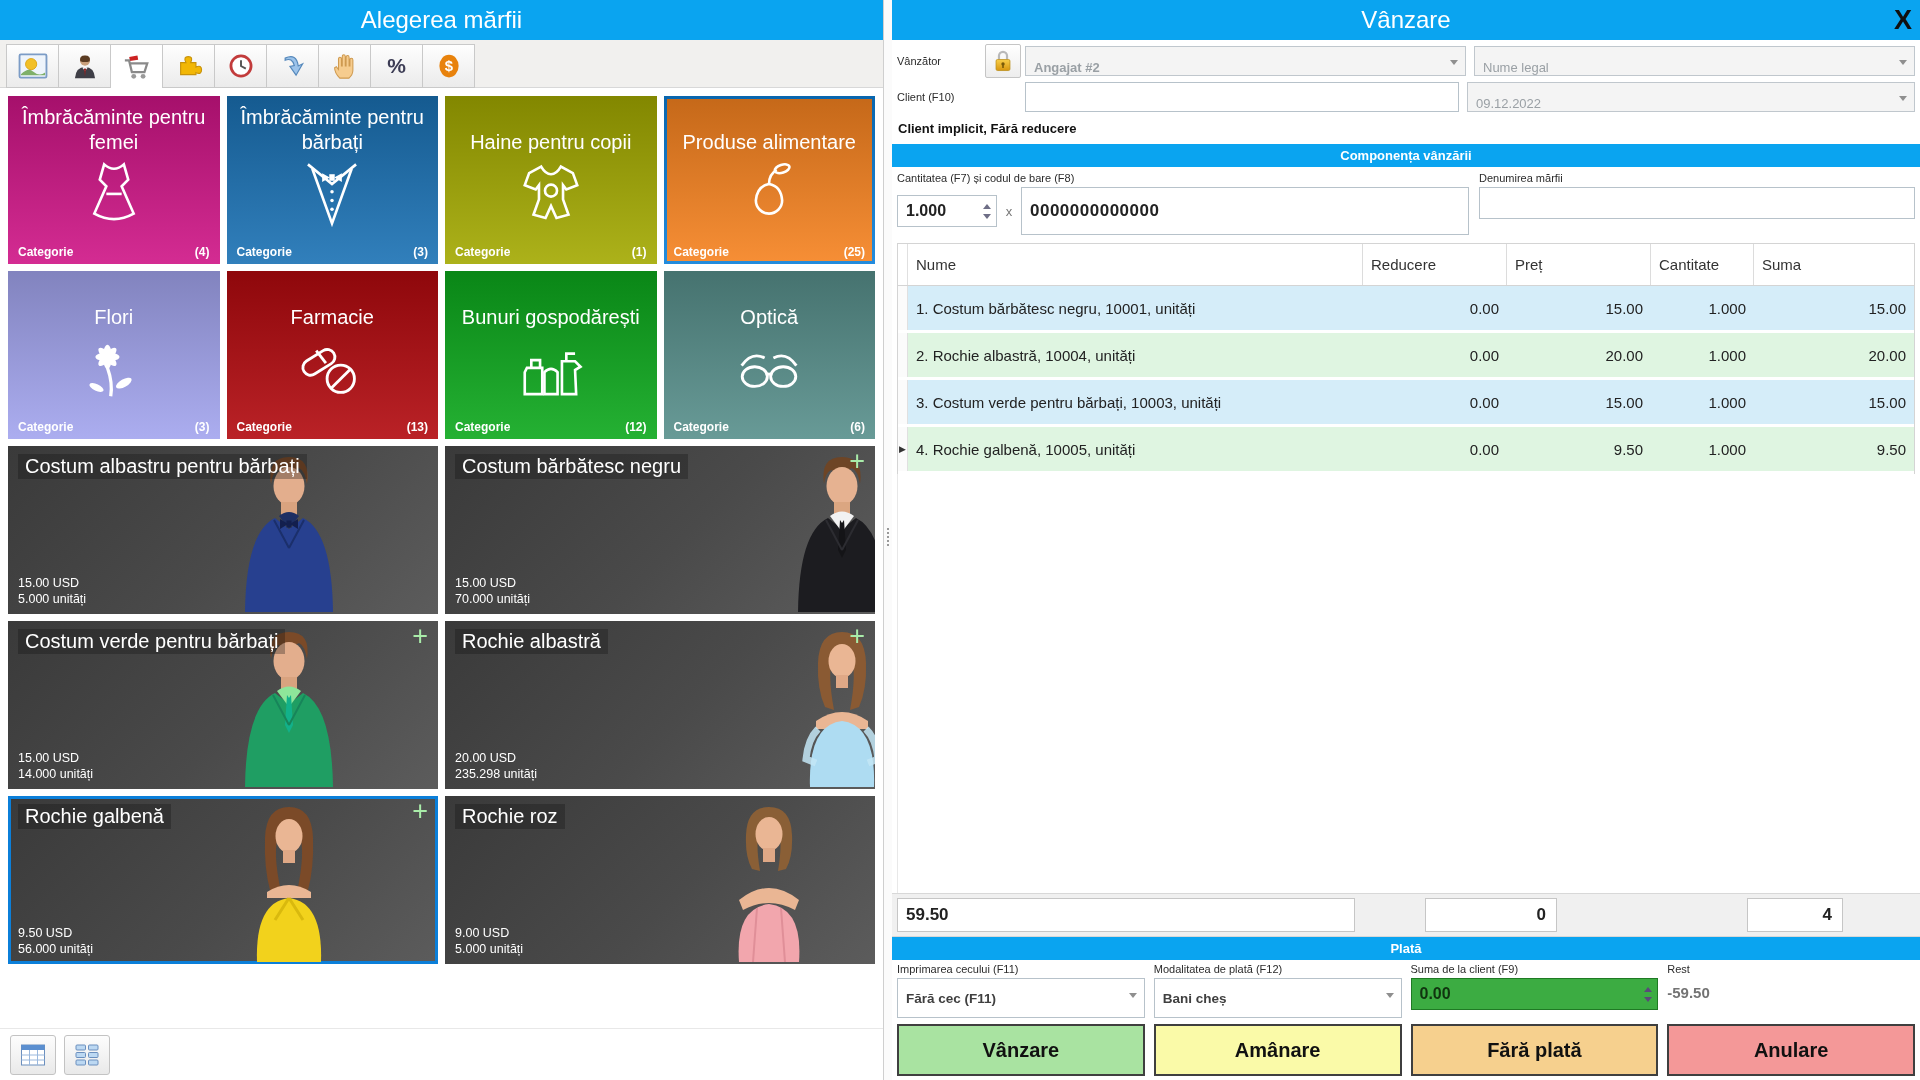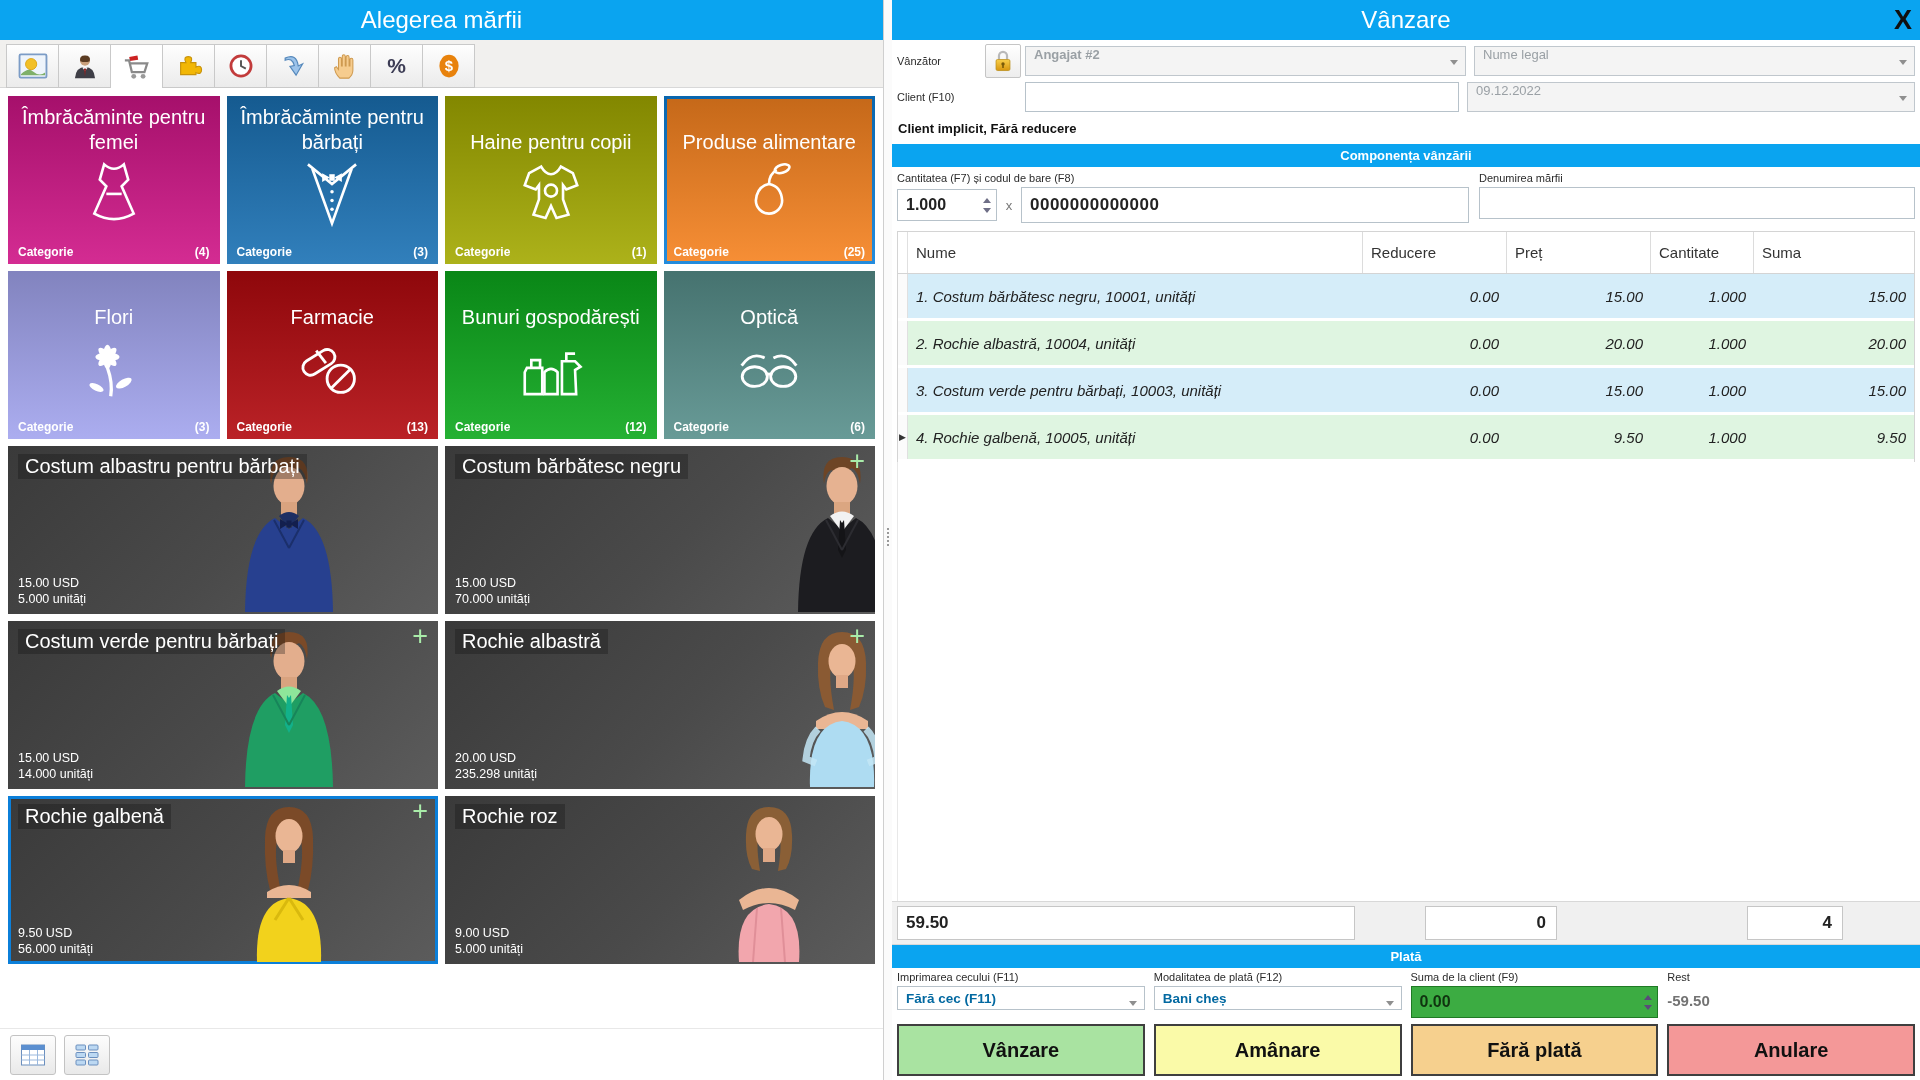--- a/index.html
+++ b/index.html
@@ -57,21 +57,21 @@
   .right-panel { flex:1; display:flex; flex-direction:column; background:#fff; }
   .close-btn { position:absolute; right:8px; top:2px; background:none; border:none; font-size:27px;
                font-weight:600; color:#101010; cursor:pointer; line-height:36px; }
 
   .form-area { padding:5px 5px 2px 5px; }
   .form-row { display:flex; align-items:center; margin-bottom:4px; height:32px; }
   .form-label { width:88px; font-size:11px; color:#2b2b2b; flex:0 0 auto; }
   .lock-btn { width:36px; height:34px; background:linear-gradient(#fff,#ededed); border:1px solid #c5c5c5;
               border-radius:2px; display:flex; align-items:center; justify-content:center; margin-right:4px; cursor:pointer; }
   .spacer-lock { width:40px; flex:0 0 auto; }
-  .combo { height:30px; border:1px solid #c0c7cd; background:#f4f4f4; display:flex; align-items:flex-start;
+  .combo { height:30px; border:1px solid #c0c7cd; background:#f4f4f4; display:flex; align-items:flex-end;
            padding:0 22px 0 8px; position:relative; font-size:13px; color:#9aa0a5; }
   .combo .arrow { position:absolute; right:7px; top:13px; width:0; height:0;
                   border-left:4px solid transparent; border-right:4px solid transparent; border-top:5px solid #8f8f8f; }
   .combo.seller { font-weight:600; }
   .half1 { flex:1 1 0; margin-right:8px; } .half2 { flex:1 1 0; }
   .client-input { flex:1 1 0; margin-right:8px; height:30px; border:1px solid #b7c2ca; background:#fff;
                   font-size:13px; padding:0 8px; font-family:inherit; }
   .client-note { font-size:13px; font-weight:700; color:#111; padding:2px 6px 8px 6px; }
 
   .entry-area { padding:5px 5px 4px 5px; display:flex; }
@@ -79,56 +79,56 @@
   .entry-right { flex:1; }
   .mini-label { font-size:11px; color:#2b2b2b; margin-bottom:3px; }
   .entry-controls { display:flex; align-items:center; }
   .qty-box { width:100px; height:32px; border:1px solid #b7c2ca; background:#fff; display:flex; align-items:center; }
   .qty-box .val { flex:1; font-size:16px; font-weight:700; padding-left:8px; }
   .spin { width:18px; display:flex; flex-direction:column; align-items:center; gap:5px; }
   .spin i { width:0; height:0; border-left:4px solid transparent; border-right:4px solid transparent; cursor:pointer; }
   .spin .up { border-bottom:5px solid #6e6e86; }
   .spin .dn { border-top:5px solid #6e6e86; }
   .times { width:24px; text-align:center; color:#777; font-size:13px; }
-  .barcode-box { flex:1; height:36px; border:1px solid #b7c2ca; background:#fff; font-size:17px; font-weight:700;
+  .barcode-box { flex:1; height:48px; border:1px solid #b7c2ca; background:#fff; font-size:17px; font-weight:700;
                  display:flex; align-items:center; padding-left:8px; letter-spacing:.5px; }
   .name-box { width:100%; height:32px; border:1px solid #b7c2ca; background:#fff; }
 
   
   .sale-table { margin:4px 5px 0 5px; border:1px solid #d4d4d4; border-bottom:none; flex:0 0 auto; }
   .thead { display:flex; height:42px; background:#fff; border-bottom:1px solid #d4d4d4; font-size:15px; color:#333; }
   .thead .gut { width:10px; border-right:1px solid #e0e0e0; }
   .th { display:flex; align-items:center; padding-left:8px; border-right:1px solid #dcdcdc; }
   .c-name { flex:1; } .c-red { width:144px; flex:0 0 auto; } .c-pret { width:144px; flex:0 0 auto; }
   .c-cant { width:103px; flex:0 0 auto; } .c-suma { width:160px; flex:0 0 auto; border-right:none !important; }
   .trow { display:flex; height:47px; border-bottom:3px solid #fff; font-size:15px; cursor:pointer; }
   .trow .gut { width:10px; background:#fbfbfb; border-right:1px solid #e0e0e0; display:flex; align-items:center;
                justify-content:center; font-size:9px; color:#333; }
   .trow .cells { flex:1; display:flex; }
   .trow.blue .cells { background:#d5edf9; }
   .trow.green .cells { background:#dff5e1;text-align:center; }
-  .td { display:flex; align-items:center;font-style:italic; }
+  .td { display:flex; align-items:center; }
   .td.num { justify-content:flex-end; padding-right:8px; }
   .td.c-name { padding-left:8px; }
   .table-filler { flex:1 1 auto; background:#fff; margin:0 5px; border-left:1px solid #e8e8e8; }
 
   
   .totals { flex:0 0 auto; height:44px; background:#f0f0f0; border-top:1px solid #d8d8d8; border-bottom:1px solid #d8d8d8;
             display:flex; align-items:center; padding:0 5px;gap:48px; }
   .tot-box { height:34px; background:#fff; border:1px solid #c6c6c6; font-size:17px; font-weight:700;
              display:flex; align-items:center; }
   .tot-sum { width:458px; padding-left:8px; }
   .tot-disc { width:132px; margin-left:22px; justify-content:flex-end; padding-right:10px; }
   .tot-count { width:96px; margin-left:142px; justify-content:flex-end; padding-right:10px; }
 
   
   .pay-area { flex:0 0 auto; padding:3px 5px 0 5px; display:flex; gap:9px; }
   .pay-col { flex:1 1 0; }
-  .pay-combo { height:24px; border:1px solid #b7c2ca; background:#fff; display:flex; align-items:center;
-               padding:0 22px 0 8px; position:relative; font-size:13.5px; font-weight:700; color:#0369a1; cursor:pointer; }
+  .pay-combo { height:40px; border:1px solid #b7c2ca; background:#fff; display:flex; align-items:center;
+               padding:0 22px 0 8px; position:relative; font-size:13.5px; font-weight:700; color:#404040; cursor:pointer; }
   .pay-combo .arrow { position:absolute; right:7px; top:14px; width:0; height:0;
                       border-left:4px solid transparent; border-right:4px solid transparent; border-top:5px solid #8f8f8f; }
   .amount-box { height:32px; background:#3cac42; border:1px solid #1f7a24; display:flex; align-items:center; }
   .amount-box .val { flex:1; font-size:16px; font-weight:700; color:#10340f; padding-left:8px; }
   .amount-box .spin .up { border-bottom-color:#5a4a7a; } .amount-box .spin .dn { border-top-color:#5a4a7a; }
   .rest-val { font-size:15px; font-weight:700; color:#737373; padding-top:6px; }
 
   .actions { flex:0 0 auto; display:flex; gap:9px; padding:6px 5px 4px 5px; }
   .action-btn { flex:1 1 0; height:52px; border:2px solid #3f3f3f; font-size:20px; font-weight:700;
                 color:#111; cursor:pointer; font-family:inherit; }

